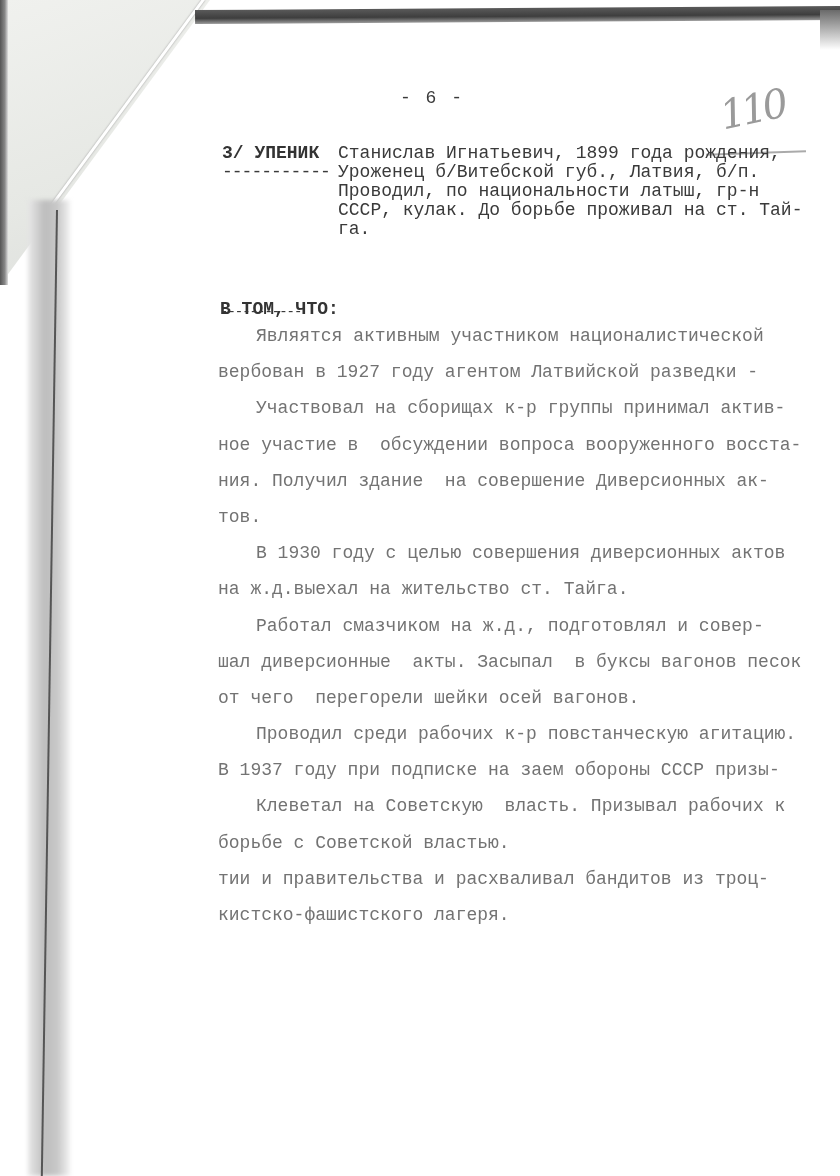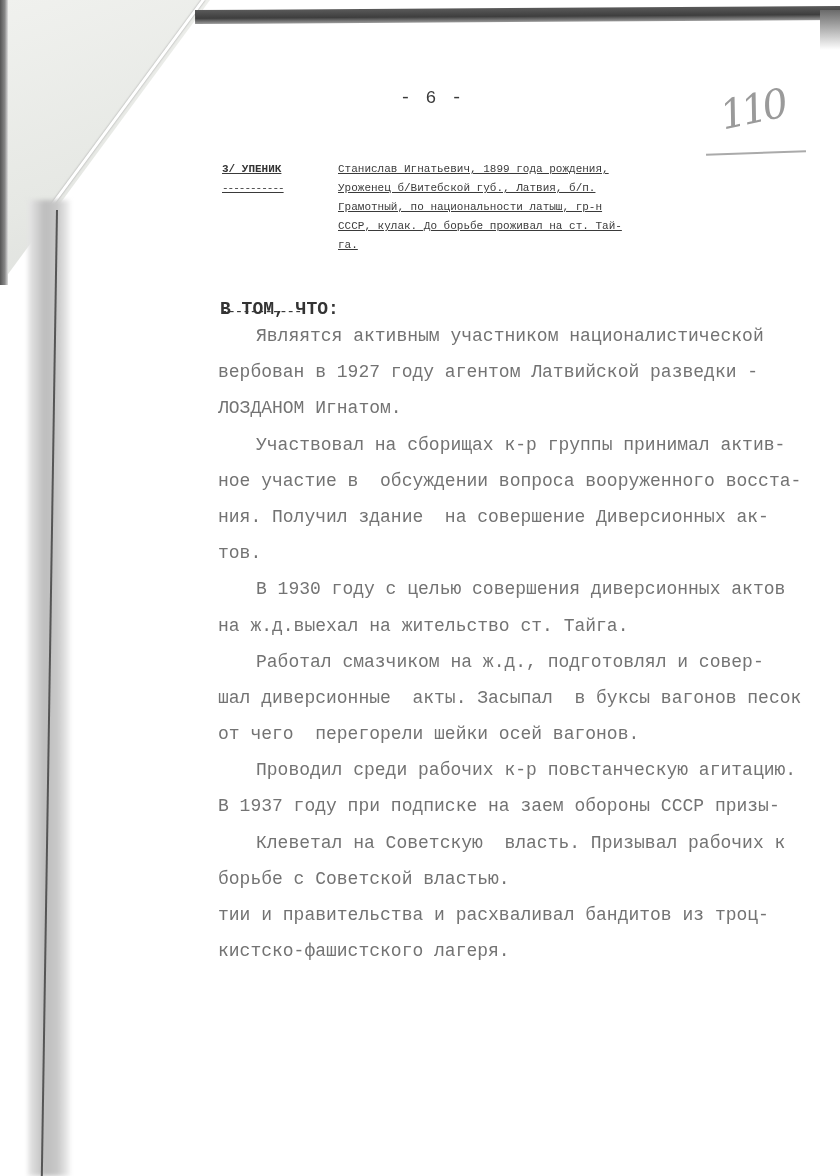--- a/index.html
+++ b/index.html
@@ -108,25 +108,24 @@
       top: 152px;
       width: 100px;
       height: 2px;
       background: #aaa;
       transform: rotate(-2deg);
     }
 
     .header-block {
       position: absolute;
       left: 222px;
-      top: 160px;
+      top: 144px;
       width: 610px;
-      font-size: 11px;
+      font-size: 18px;
       line-height: 19px;
-      text-decoration: underline;
     }
     .header-row {
       display: flex;
       white-space: pre;
     }
     .header-label {
       width: 116px;
       flex: none;
       font-weight: bold;
       color: #333;
@@ -190,39 +189,38 @@
   <div class="header-row">
     <span class="header-label">3/ УПЕНИК</span>
     <span class="header-text">Станислав Игнатьевич, 1899 года рождения,</span>
   </div>
   <div class="header-row">
     <span class="header-dashes">-----------</span>
     <span class="header-text">Уроженец б/Витебской губ., Латвия, б/п.</span>
   </div>
   <div class="header-row">
     <span class="header-spacer"></span>
-    <span class="header-text">Грамотный, по национальности латыш, гр-н</span>
+    <span class="header-text">Проводил, по национальности латыш, гр-н</span>
   </div>
   <div class="header-row">
     <span class="header-spacer"></span>
     <span class="header-text">СССР, кулак. До борьбе проживал на ст. Тай-</span>
   </div>
   <div class="header-row">
     <span class="header-spacer"></span>
     <span class="header-text">га.</span>
   </div>
 </div>
 
 <div class="section-title">В ТОМ, ЧТО:</div>
 <div class="section-underline">-----------</div>
 
 <div class="body-text" id="body-text">
     <div class="body-line indent">Являятся активным участником националистической</div>
     <div class="body-line">вербован в 1927 году агентом Латвийской разведки -</div>
-    <div class="body-line">ЛОЗДАНОМ Игнатом.</div>
     <div class="body-line indent">Участвовал на сборищах к-р группы принимал актив-</div>
     <div class="body-line">ное участие в  обсуждении вопроса вооруженного восста-</div>
     <div class="body-line">ния. Получил здание  на совершение Диверсионных ак-</div>
     <div class="body-line">тов.</div>
     <div class="body-line indent">В 1930 году с целью совершения диверсионных актов</div>
     <div class="body-line">на ж.д.выехал на жительство ст. Тайга.</div>
     <div class="body-line indent">Работал смазчиком на ж.д., подготовлял и совер-</div>
     <div class="body-line">шал диверсионные  акты. Засыпал  в буксы вагонов песок</div>
     <div class="body-line">от чего  перегорели шейки осей вагонов.</div>
     <div class="body-line indent">Проводил среди рабочих к-р повстанческую агитацию.</div>

